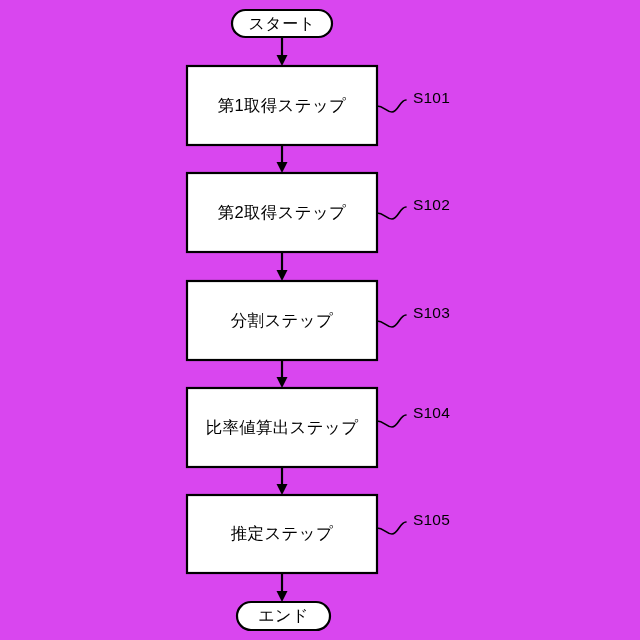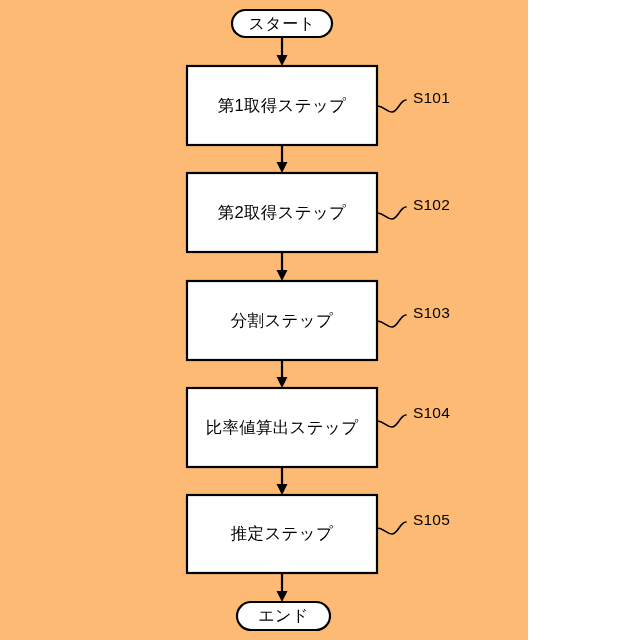--- a/index.html
+++ b/index.html
@@ -7,23 +7,23 @@
     margin: 0;
     padding: 0;
     background: #ffffff;
   }
   body {
     font-family: "Liberation Sans", "DejaVu Sans", sans-serif;
     color: #000000;
   }
   #canvas {
     position: relative;
-    width: 528px;
+    width: 640px;
     height: 640px;
-    background: #fdba74;
+    background: #d946ef;
     overflow: hidden;
   }
   #diagram-svg {
     position: absolute;
     left: 0;
     top: 0;
     width: 640px;
     height: 640px;
     display: block;
   }

